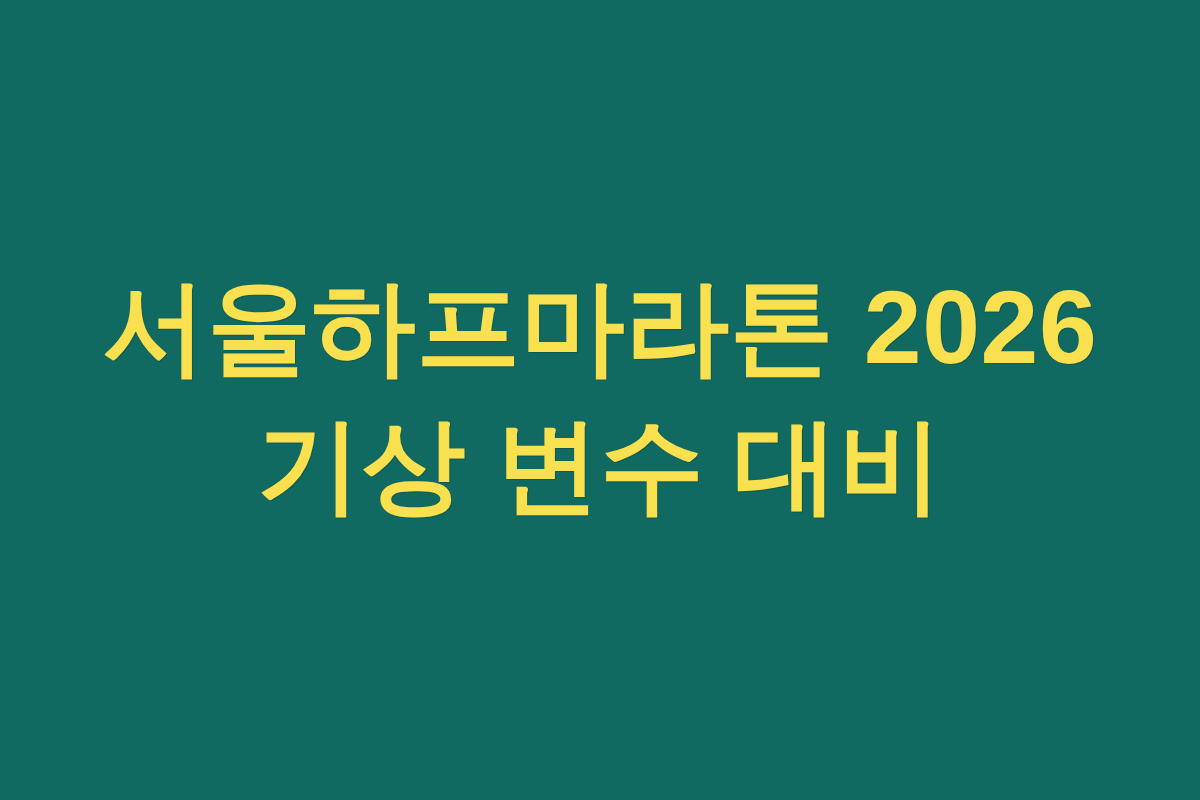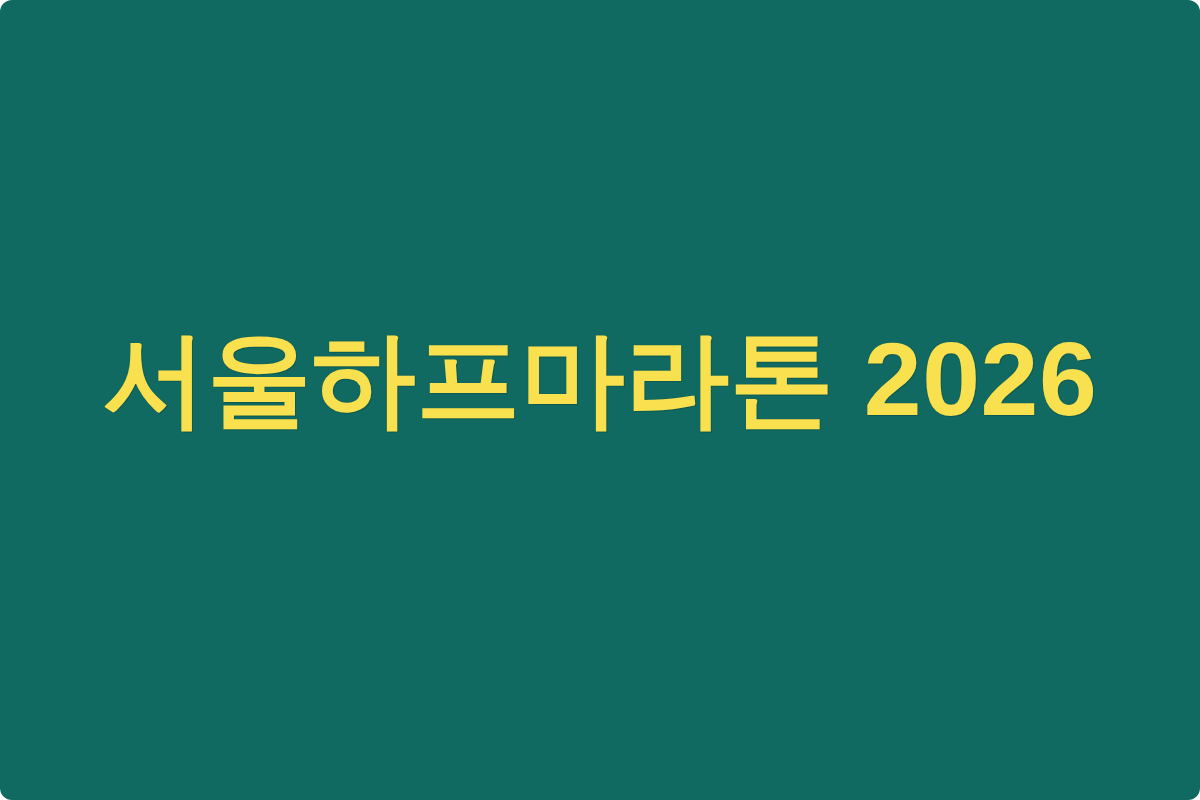--- a/index.html
+++ b/index.html
@@ -15,21 +15,20 @@
     position: relative;
     box-sizing: border-box;
     width: 1200px;
     height: 800px;
     background: #106A62;
     display: flex;
     flex-direction: column;
     align-items: center;
     justify-content: center;
     font-family: "Liberation Sans", "DejaVu Sans", sans-serif;
-    border-radius: 12px;
     -webkit-font-smoothing: antialiased;
   }
 
   #title-block {
     display: flex;
     flex-direction: column;
     align-items: center;
     justify-content: center;
     gap: 0;
     margin-top: -8px;
@@ -60,16 +59,17 @@
 </style>
 </head>
 <body>
 
 <div id="banner-card">
 
   <div id="title-block">
 
     <span class="title-line" id="title-line-1">서울하프마라톤 2026</span>
 
+    <span class="title-line" id="title-line-2">기상 변수 대비</span>
 
   </div>
 
 </div>
 
 </body></html>

